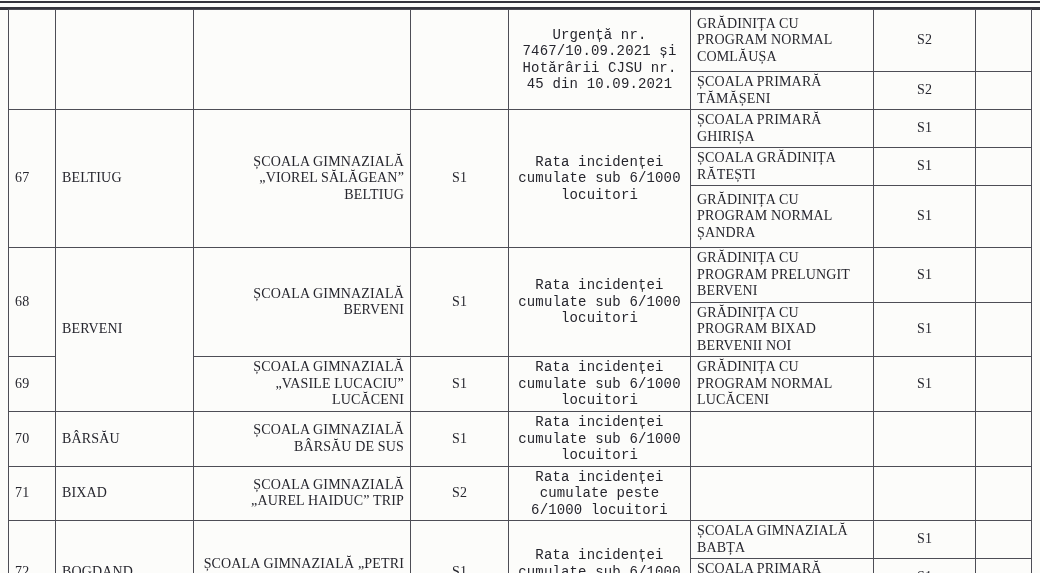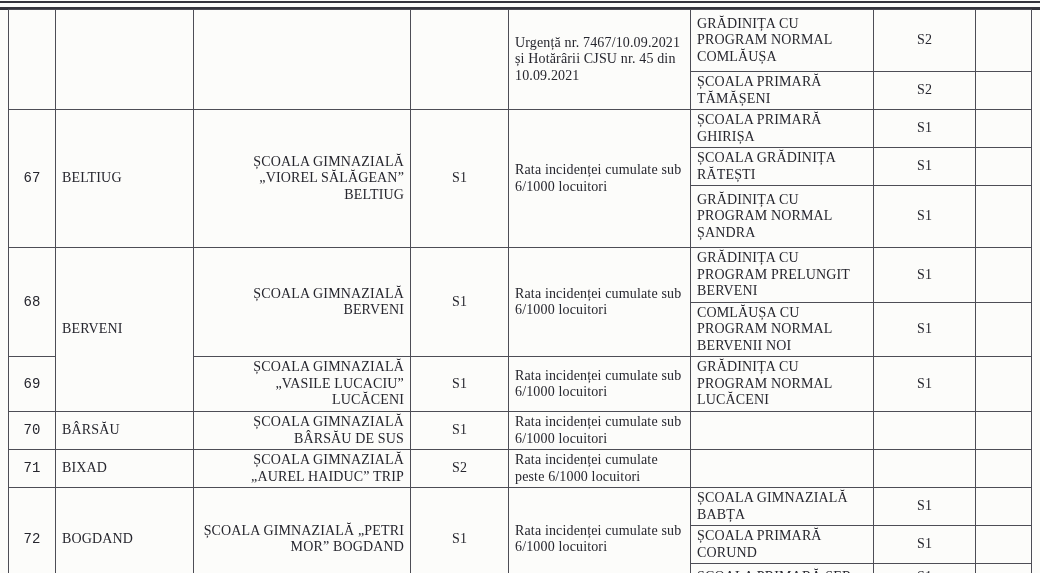--- a/index.html
+++ b/index.html
@@ -33,25 +33,25 @@
     letter-spacing: 0.15px;
   }
   table.doc-table td {
     border: 1px solid #4d4d55;
     padding: 2px 6px;
     vertical-align: middle;
     overflow: hidden;
     word-wrap: break-word;
   }
   tr.last td { border-bottom-width: 2px; }
-  .c-nr    { text-align: center; font-family: Liberation Mono, monospace; }
+  .c-nr    { text-align: left; }
   .c-loc   { text-align: left; padding-left: 8px; }
   .c-school{ text-align: right; }
   .c-scen  { text-align: center; }
-  .c-just  { text-align: left; }
+  .c-just  { text-align: center; font-family: Liberation Mono, monospace; }
   .c-unit  { text-align: left; }
   .c-uscen { text-align: center; }
   .c-note  { }
   .v-top   { vertical-align: top; padding-top: 3px; }
   
   .r1  { height: 62px; }
   .r2  { height: 30px; }
   .r3  { height: 33px; }
   .r4  { height: 34px; }
   .r5  { height: 62px; }
@@ -124,21 +124,21 @@
         <td class="c-nr" rowspan="2">68</td>
         <td class="c-loc" rowspan="3">BERVENI</td>
         <td class="c-school" rowspan="2">ȘCOALA GIMNAZIALĂ BERVENI</td>
         <td class="c-scen" rowspan="2">S1</td>
         <td class="c-just" rowspan="2">Rata incidenței cumulate sub 6/1000 locuitori</td>
         <td class="c-unit">GRĂDINIȚA CU PROGRAM PRELUNGIT BERVENI</td>
         <td class="c-uscen">S1</td>
         <td class="c-note"></td>
       </tr>
       <tr class="r7">
-        <td class="c-unit">COMLĂUȘA CU PROGRAM NORMAL BERVENII NOI</td>
+        <td class="c-unit">GRĂDINIȚA CU PROGRAM BIXAD BERVENII NOI</td>
         <td class="c-uscen">S1</td>
         <td class="c-note"></td>
       </tr>
 
       <tr class="r8">
         <td class="c-nr">69</td>
         <td class="c-school">ȘCOALA GIMNAZIALĂ „VASILE LUCACIU” LUCĂCENI</td>
         <td class="c-scen">S1</td>
         <td class="c-just">Rata incidenței cumulate sub 6/1000 locuitori</td>
         <td class="c-unit">GRĂDINIȚA CU PROGRAM NORMAL LUCĂCENI</td>

